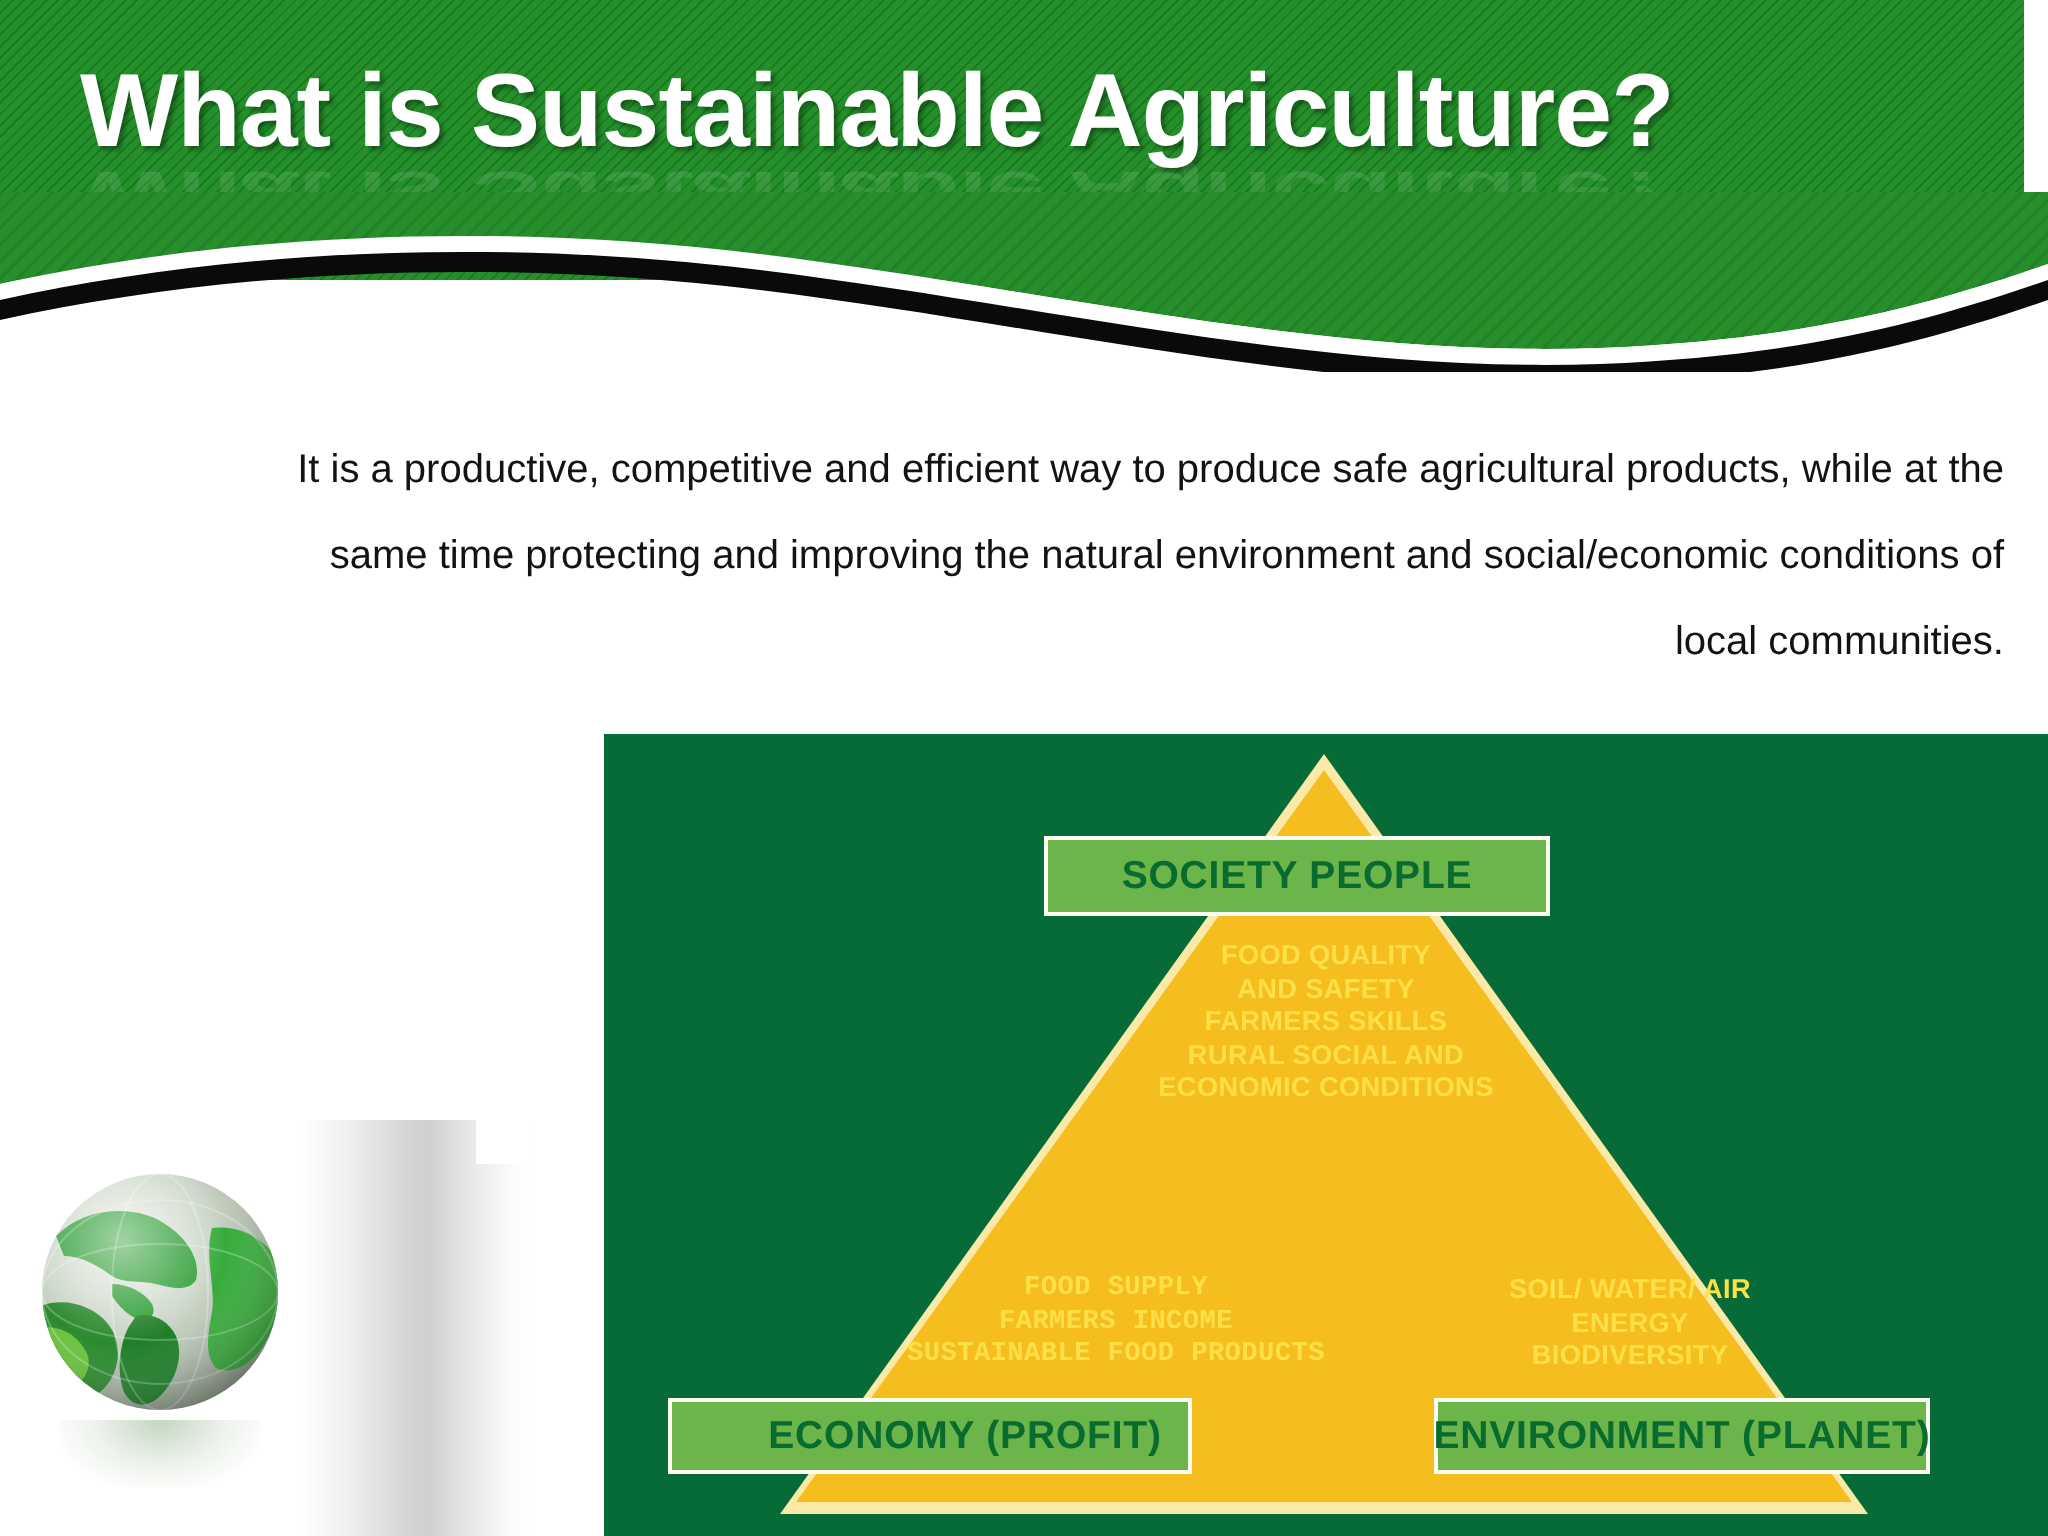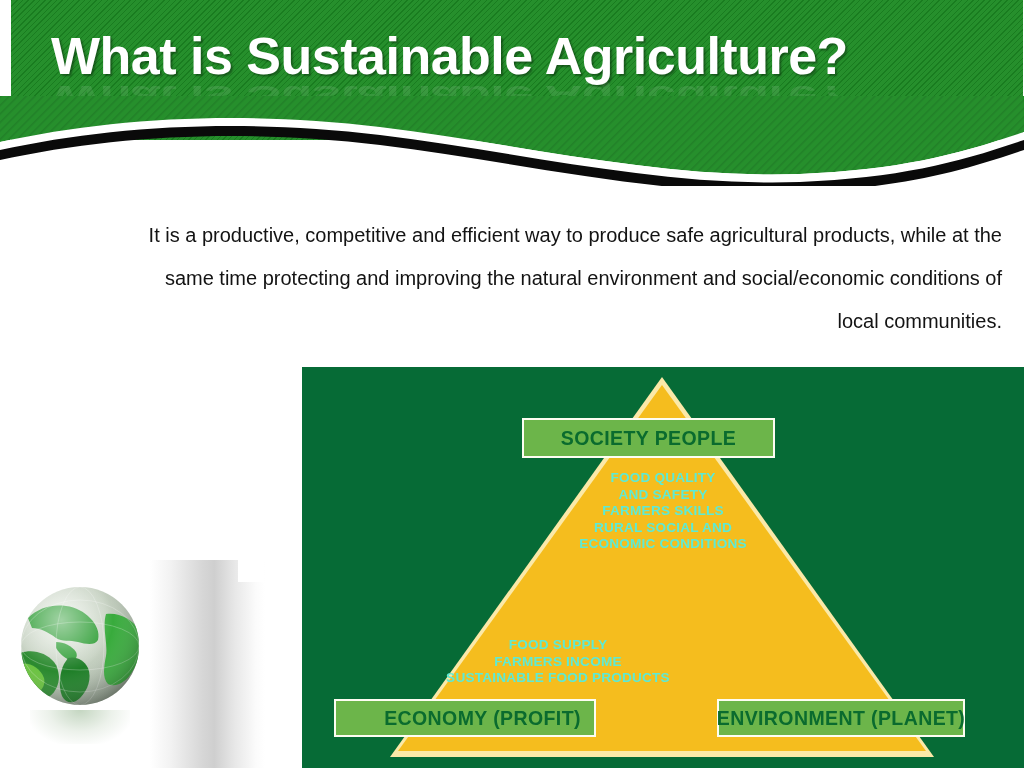--- a/index.html
+++ b/index.html
@@ -11,21 +11,21 @@
     width: 1024px;
     height: 768px;
     position: relative;
     overflow: hidden;
     font-family: "Liberation Sans", sans-serif;
   }
 
   
   #header-band {
     position: absolute;
-    left: 11px; top: 0;
+    left: 0; top: 0;
     width: 1012px;
     height: 140px;
     background-color: #1c8a23;
     background-image: repeating-linear-gradient(
         135deg,
         rgba(0,0,0,0.10) 0px,
         rgba(0,0,0,0.10) 1px,
         rgba(255,255,255,0.045) 1px,
         rgba(255,255,255,0.045) 4px);
     overflow: hidden;
@@ -154,32 +154,32 @@
     box-sizing: border-box;
     font-family: "Liberation Sans", sans-serif;
     white-space: nowrap;
   }
   #label-society   { left: 220px; top: 51px;  width: 253px; height: 40px; }
   #label-economy   { left: 32px;  top: 332px; width: 262px; height: 38px; padding-left: 35px; }
   #label-environment { left: 415px; top: 332px; width: 248px; height: 38px; }
 
   .pyramid-text {
     position: absolute;
-    color: #5eead4;
+    color: #fde047;
     font-weight: bold;
     font-size: 13.6px;
     line-height: 16.5px;
     text-align: center;
     letter-spacing: 0.2px;
     font-family: "Liberation Sans", sans-serif;
     white-space: pre-line;
   }
   #text-top    { left: 231px; top: 103px; width: 260px; }
   #text-middle { left: 231px; top: 208px; width: 260px; }
-  #text-left   { left: 128px; top: 270px; width: 256px; }
+  #text-left   { left: 128px; top: 270px; width: 256px; font-family: Liberation Mono, monospace; }
   #text-right  { left: 395px; top: 270px; width: 236px; }
 </style>
 </head>
 <body>
 
 <div id="header-band">
   <div id="header-title-reflection">What is Sustainable Agriculture?</div>
   <div id="header-title">What is Sustainable Agriculture?</div>
 </div>
 
@@ -252,16 +252,19 @@
   <div class="band-label" id="label-society">SOCIETY PEOPLE</div>
 
   <div class="pyramid-text" id="text-top">FOOD QUALITY
 AND SAFETY
 FARMERS SKILLS
 RURAL SOCIAL AND
 ECONOMIC CONDITIONS</div>
   <div class="pyramid-text" id="text-left">FOOD SUPPLY
 FARMERS INCOME
 SUSTAINABLE FOOD PRODUCTS</div>
+  <div class="pyramid-text" id="text-right">SOIL/ WATER/ AIR
+ENERGY
+BIODIVERSITY</div>
 
   <div class="band-label" id="label-economy">ECONOMY (PROFIT)</div>
   <div class="band-label" id="label-environment">ENVIRONMENT (PLANET)</div>
 </div>
 
 </body></html>

